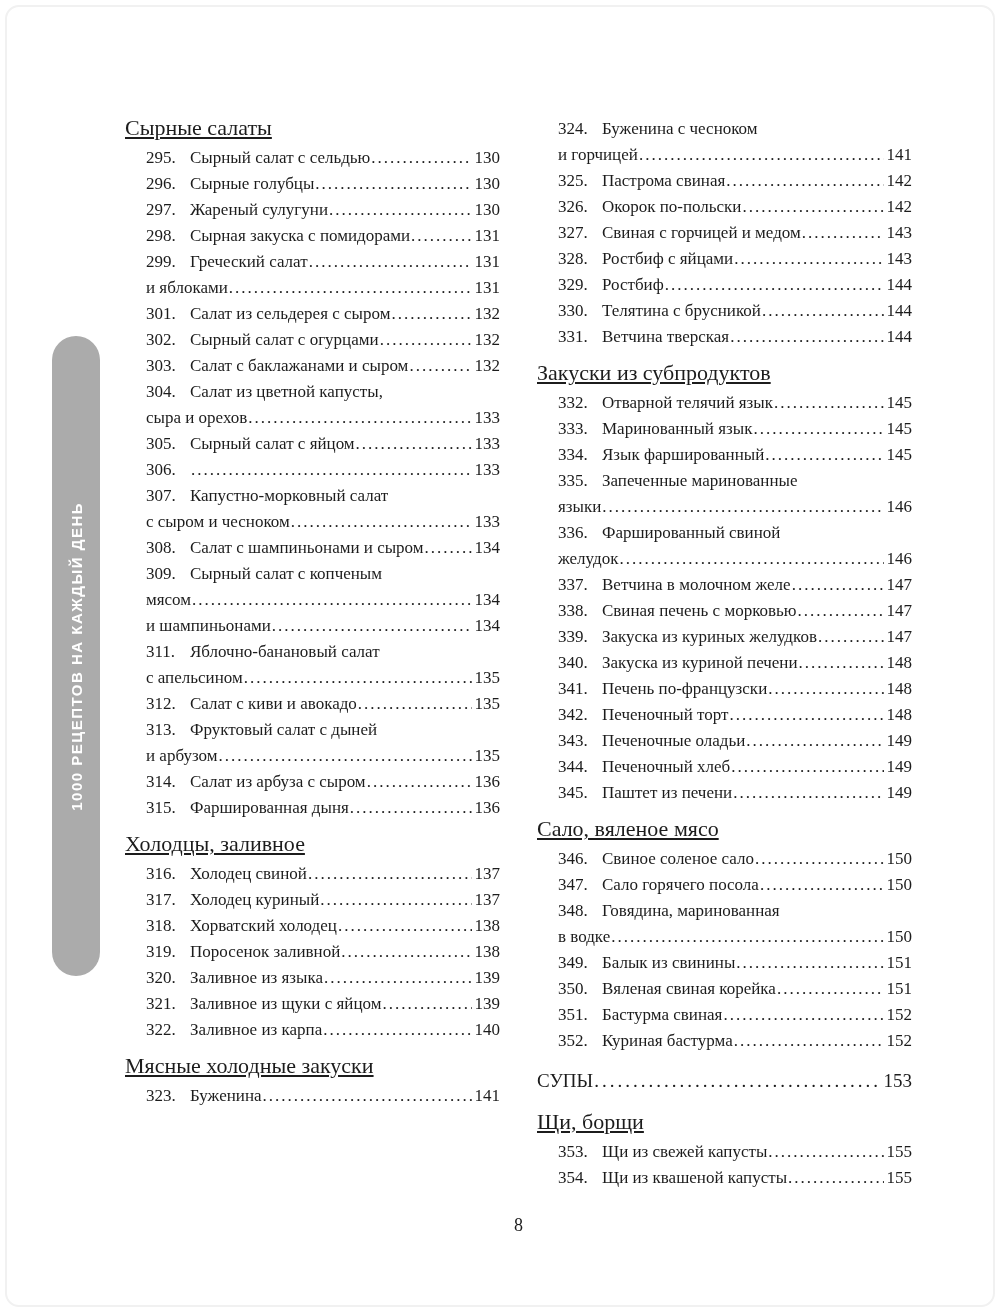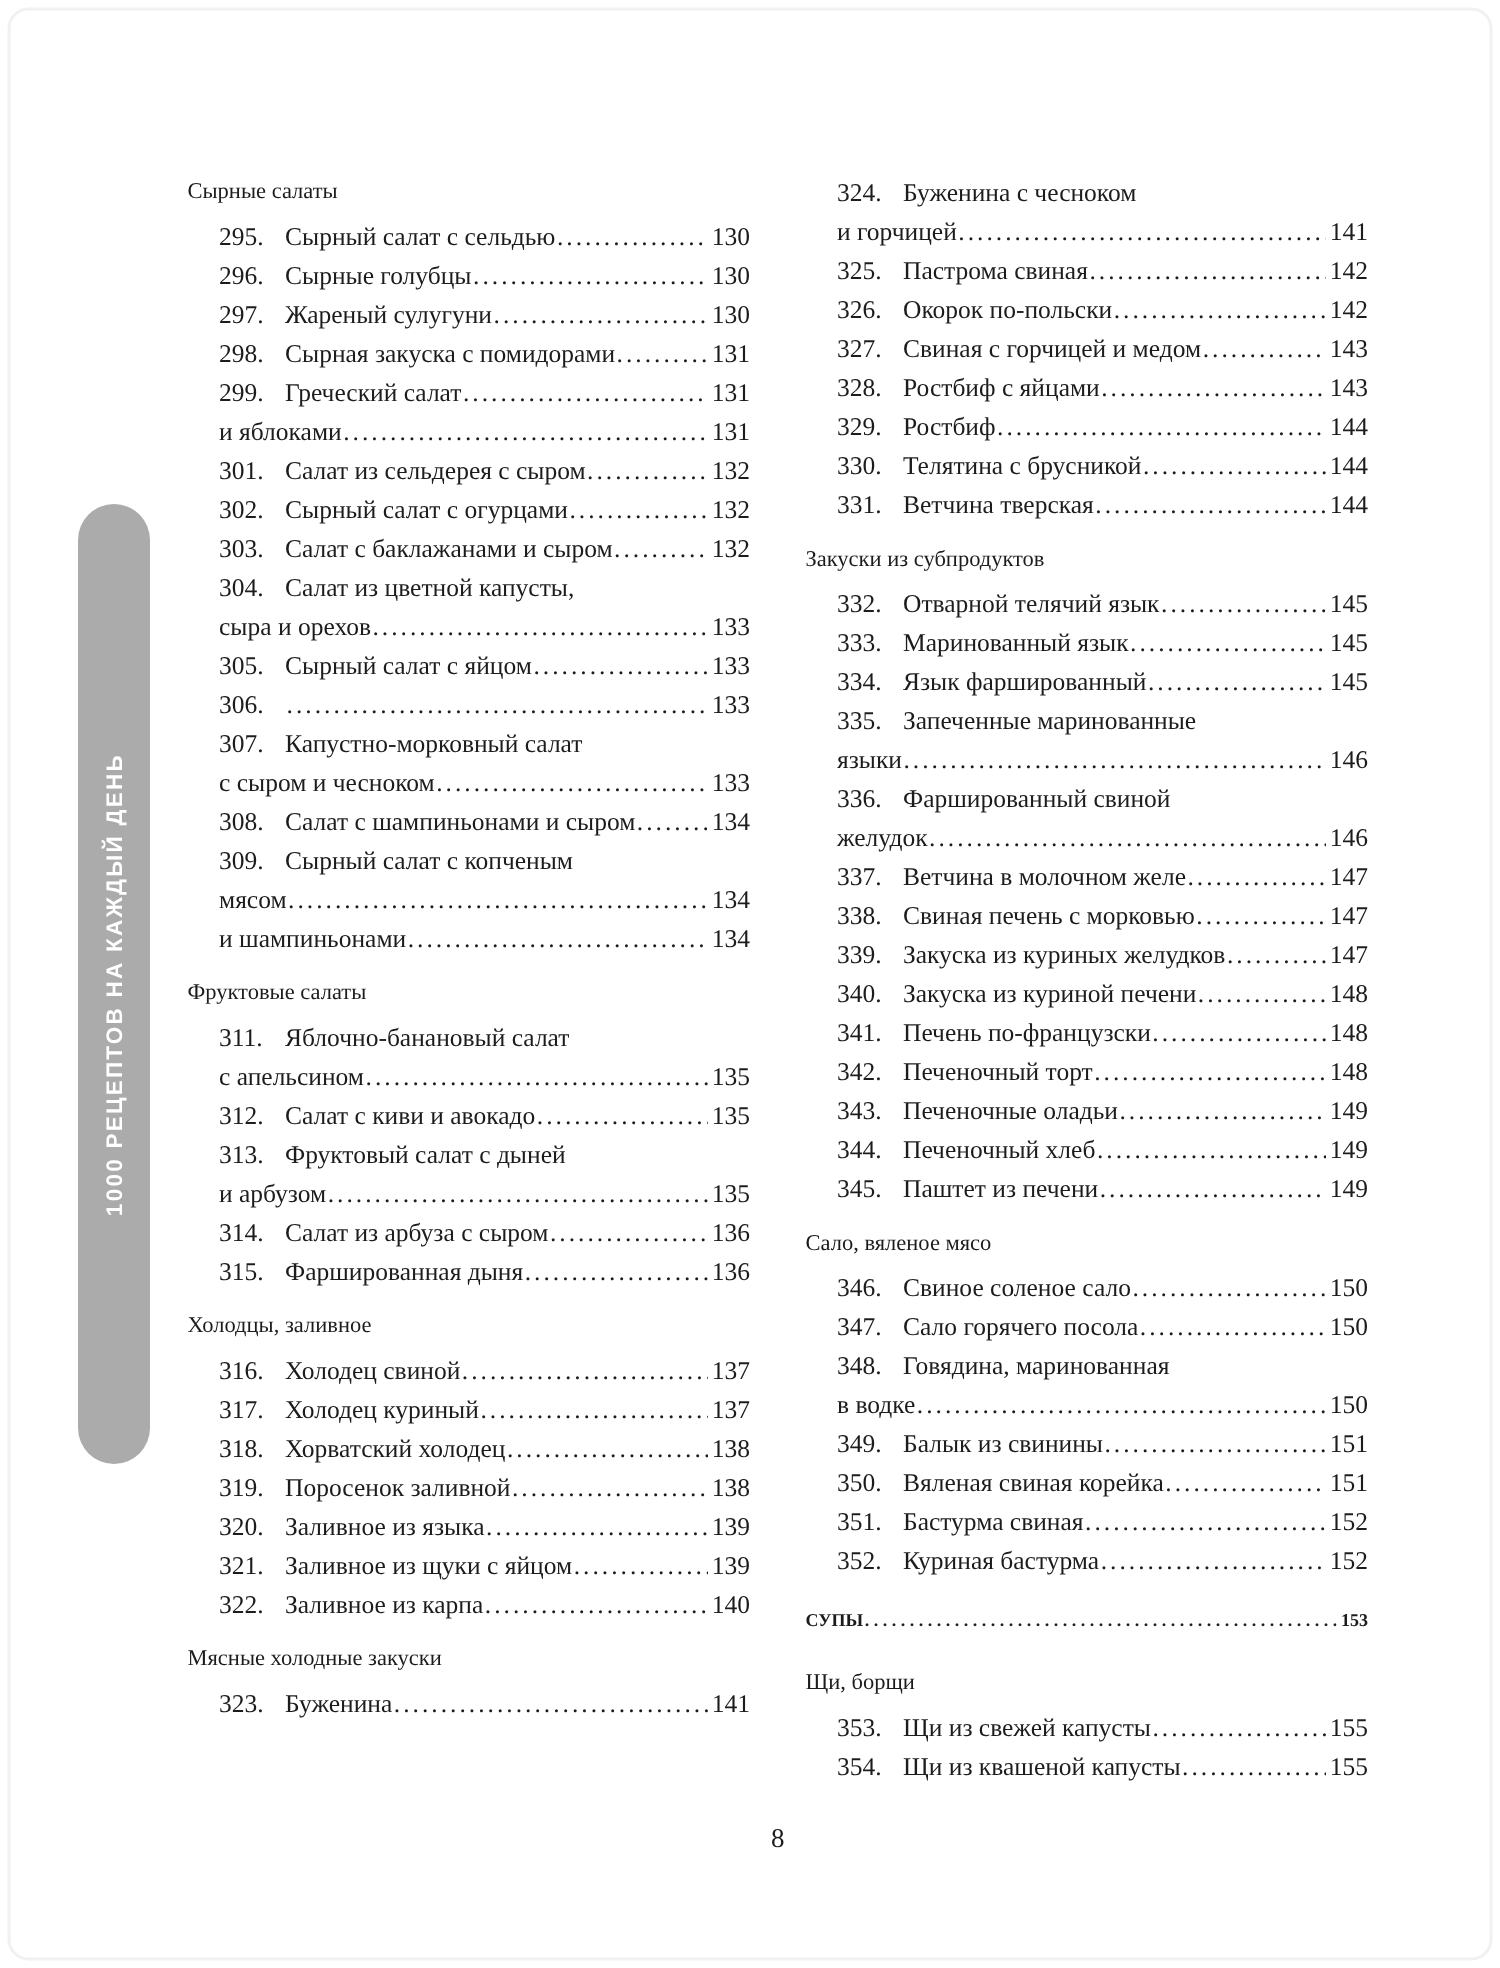--- a/index.html
+++ b/index.html
@@ -53,23 +53,24 @@
     top: 116px;
     width: 787px;
     display: flex;
     gap: 37px;
   }
   .column {
     width: 375px;
     flex: 0 0 375px;
   }
   .heading {
-    font-size: 15px;
+    font-size: 22px;
     line-height: 24px;
     margin: 11px 0 5px 0;
+    text-decoration: underline;
   }
   .column .heading:first-child { margin-top: 0; }
   .entry { margin-left: 21px; }
   .line {
     display: flex;
     align-items: baseline;
     line-height: 26px;
     white-space: nowrap;
   }
   .num {
@@ -82,22 +83,22 @@
     overflow: hidden;
     margin: 0 3px 0 1px;
     min-width: 10px;
   }
   .dots::after {
     content: "......................................................................................................";
     letter-spacing: 2px;
   }
   .page { flex: 0 0 auto; }
   .part-line {
-    font-weight: bold;
-    font-size: 12px;
+    font-weight: normal;
+    font-size: 19px;
     margin: 13px 0 16px 0;
     line-height: 27px;
   }
   .part-line .dots::after { letter-spacing: 3px; }
   .folio {
     position: absolute;
     left: 125px;
     width: 787px;
     top: 1215px;
     text-align: center;
@@ -243,21 +244,20 @@
           <span class="page">134</span>
         </div>
       </div>
       <div class="entry">
         <div class="line">
           <span class="txt">и шампиньонами</span>
           <span class="dots"></span>
           <span class="page">134</span>
         </div>
       </div>
-      <div class="heading">Фруктовые салаты</div>
       <div class="entry">
         <div class="line">
           <span class="num">311.</span>
           <span class="txt">Яблочно-банановый салат</span>
         </div>
         <div class="line">
           <span class="txt">с апельсином</span>
           <span class="dots"></span>
           <span class="page">135</span>
         </div>

